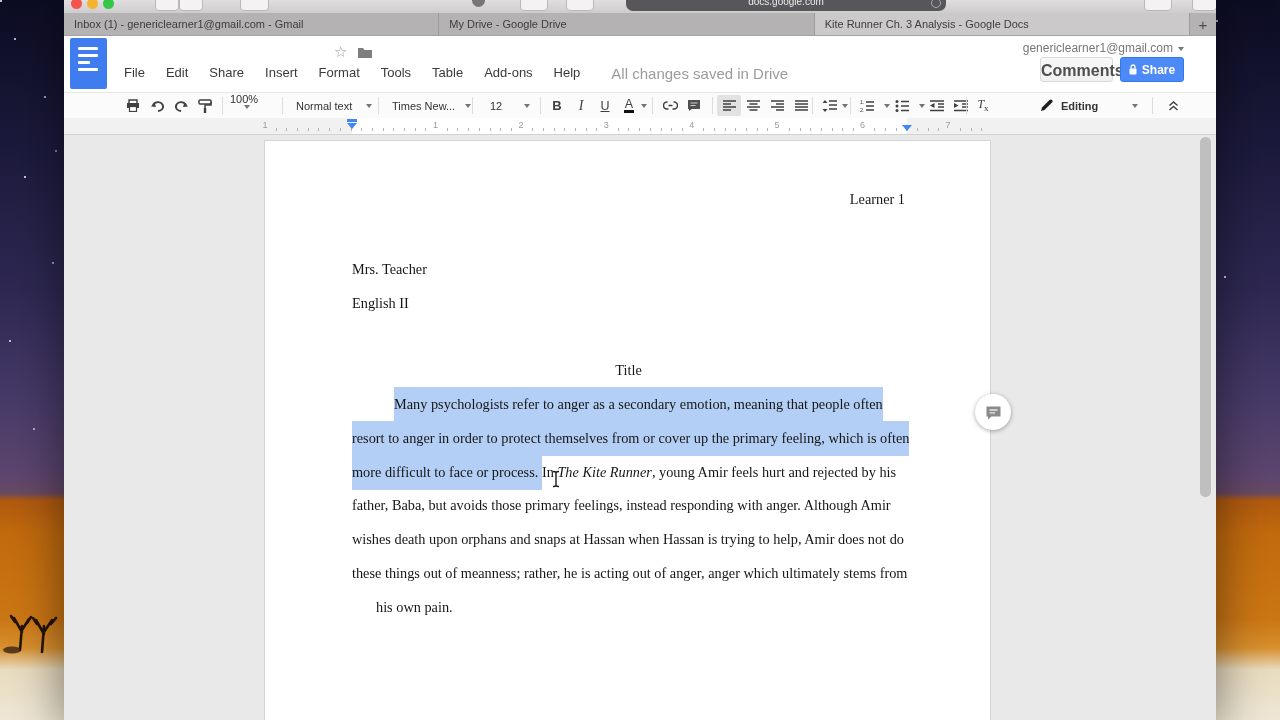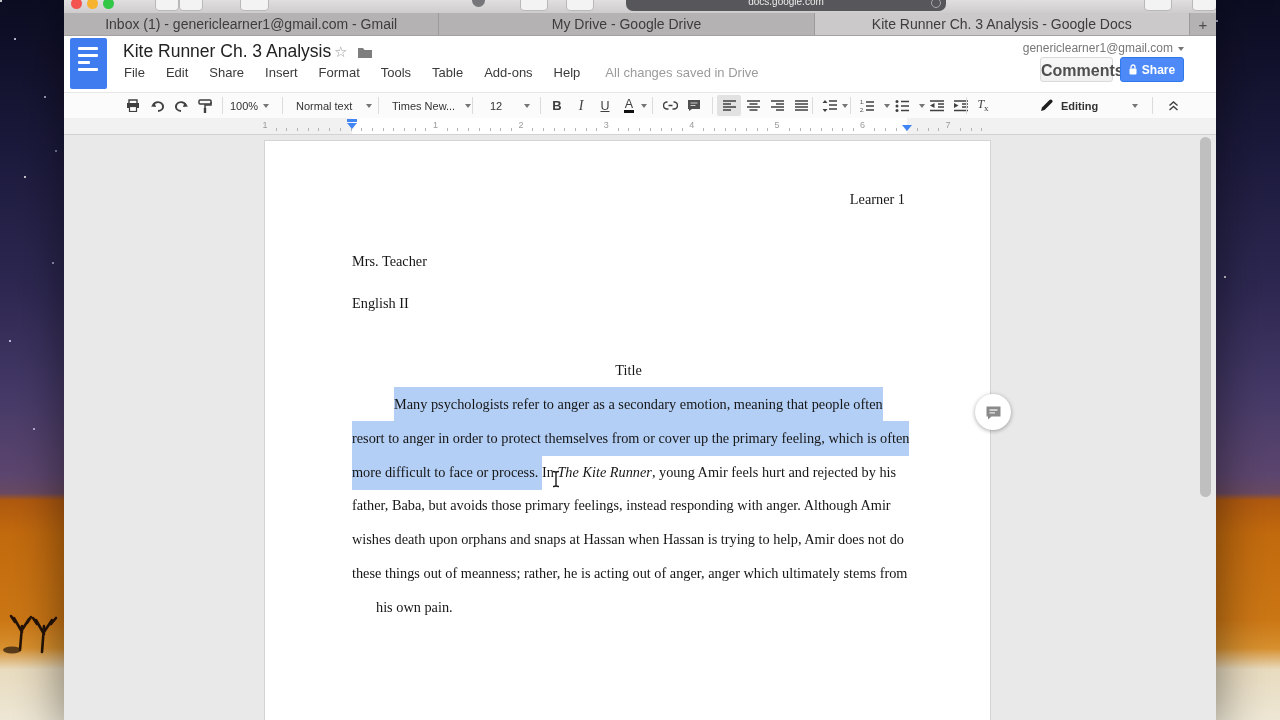--- a/index.html
+++ b/index.html
@@ -31,38 +31,38 @@
     border:1px solid #b9b7b8;border-radius:4px;}
   .url-pill{position:absolute;top:-6px;left:562px;width:320px;height:17px;background:#57575b;
     border-radius:7px;color:#ededed;font-size:10px;text-align:center;line-height:15px;}
   .reload{position:absolute;right:5px;top:4px;width:8px;height:8px;border:1px solid #a7a7ab;border-radius:50%;}
   .shield{position:absolute;top:-6px;left:408px;width:13px;height:13px;border-radius:50%;background:#77777b;}
 
   
   .tabbar{position:absolute;top:13px;left:0;right:0;height:22px;background:#b4b2b3;
     display:flex;border-bottom:1px solid #a3a1a2;}
   .tab-strip{display:flex;flex:1;min-width:0;}
-  .tab{flex:1;min-width:0;display:flex;align-items:center;justify-content:center;
-    border-right:1px solid #9c9a9b;font-size:14px;color:#3d3d3d;}
+  .tab{flex:1;min-width:0;display:flex;align-items:center;justify-content:flex-start;
+    border-right:1px solid #9c9a9b;font-size:11px;color:#3d3d3d;}
   .tab.active{background:#cbc9ca;}
   .tab-label{white-space:nowrap;overflow:hidden;text-overflow:ellipsis;padding:0 10px;}
   .newtab{width:26px;display:flex;align-items:center;justify-content:center;
     font-size:15px;color:#4c4c4c;}
 
   
   .docs-header{position:absolute;top:36px;left:0;right:0;height:56px;background:#fff;}
   .docs-icon{position:absolute;left:6px;top:2px;width:37px;height:51px;background:#3e7cf0;
     border-radius:2px;padding:9px 0 0 8px;box-sizing:border-box;}
   .docs-icon i{display:block;height:3px;background:#fff;margin-bottom:4px;border-radius:1px;}
   .doc-title{position:absolute;left:59px;top:5px;font-size:17.5px;color:#222;white-space:nowrap;}
   .star{position:absolute;left:270px;top:7px;font-size:15px;color:#9b9b9b;line-height:18px;}
   .folder{position:absolute;left:293px;top:10px;}
   .menubar{position:absolute;left:60px;top:29px;display:flex;font-size:13px;color:#3a3a3a;}
   .menu-item{margin-right:21px;cursor:default;}
-  .saved-status{font-size:13px;color:#9b9b9b;margin-left:4px;}
+  .saved-status{font-size:15px;color:#9b9b9b;margin-left:10px;}
   .email{position:absolute;right:32px;top:5px;font-size:12px;color:#777;}
   .caret{display:inline-block;width:0;height:0;border-left:3.5px solid transparent;
     border-right:3.5px solid transparent;border-top:4px solid #757575;vertical-align:middle;margin-left:5px;}
   .btn-comments{position:absolute;left:976px;top:21px;width:73px;height:25px;
     background:linear-gradient(#f8f8f8,#f0f0f0);border:1px solid #dadada;border-radius:3px;
     font-size:16px;font-weight:bold;color:#4f4f4f;text-align:center;line-height:25px;box-sizing:border-box;}
   .btn-share{position:absolute;left:1056px;top:21px;width:64px;height:25px;background:#4d8af8;
     border:1px solid #3079ed;border-radius:3px;color:#fff;font-size:12px;font-weight:bold;
     display:flex;align-items:center;justify-content:center;gap:5px;box-sizing:border-box;}
 
@@ -159,21 +159,20 @@
     <div class="newtab">+</div>
   </div>
 
   <div class="docs-header">
     <div class="docs-icon">
       <i style="width:20px"></i>
         <i style="width:20px"></i>
         <i style="width:12px"></i>
         <i style="width:20px"></i>
     </div>
-    <div class="doc-title">Kite Runner Ch. 3 Analysis</div>
     <div class="star">☆</div>
     <svg class="folder" width="16" height="13" viewBox="0 0 16 13">
       <path d="M1 2 h5 l1.5 2 H15 v8 H1 z" fill="#7e7e7e"></path>
     </svg>
     <div class="menubar">
 
     <span class="menu-item">File</span>
         <span class="menu-item">Edit</span>
         <span class="menu-item">Share</span>
         <span class="menu-item">Insert</span>
@@ -220,21 +219,21 @@
       </span>
       <span class="tbtn">
         <svg width="14" height="14" viewBox="0 0 14 14">
             <rect x="1" y="1" width="12" height="4" rx="1" fill="none" stroke="#404040" stroke-width="1.5"></rect>
             <path d="M13 3 v3 H7 v3" stroke="#404040" stroke-width="1.5" fill="none"></path>
             <rect x="5.8" y="9" width="2.4" height="5" fill="#404040"></rect>
           </svg>
       </span>
     </div>
     <span class="tsep" style="left:158px;"></span>
-    <div class="tgroup" style="left:166px;">
+    <div class="tgroup" style="left:166px;flex-direction:column;">
       <span class="tlabel">100%</span>
         <span class="caret"></span>
     </div>
     <span class="tsep" style="left:218px;"></span>
     <div class="tgroup" style="left:232px;">
       <span class="tlabel">Normal text</span>
         <span class="caret" style="margin-left:14px;"></span>
     </div>
     <span class="tsep" style="left:314px;"></span>
     <div class="tgroup" style="left:328px;">
@@ -459,21 +458,21 @@
     <div class="page">
         <div class="doc-line" style="top: 449.8px; margin-left: 24px;"><span class="">his own pain.</span></div>
         <div class="doc-line" style="top: 382.2px;"><span class="">wishes death upon orphans and snaps at Hassan when Hassan is trying to help, Amir does not do</span></div>
         <div class="doc-line" style="top: 416px;"><span class="">these things out of meanness; rather, he is acting out of anger, anger which ultimately stems from</span></div>
         <div class="doc-line" style="top: 314.6px;"><span class="hl ">more difficult to face or process. </span><span class="">In </span><span class="it">The Kite Runner</span><span class="">, young Amir feels hurt and rejected by his</span></div>
         <div class="doc-line" style="top: 348.4px;"><span class="">father, Baba, but avoids those primary feelings, instead responding with anger. Although Amir</span></div>
         <div class="doc-line" style="top: 280.8px;"><span class="hl ">resort to anger in order to protect themselves from or cover up the primary feeling, which is often</span></div>
         <div class="doc-line indent" style="top: 247px;"><span class="hl ">Many psychologists refer to anger as a secondary emotion, meaning that people often</span></div>
         <div class="doc-line a-center" style="top: 213px;"><span class="">Title</span></div>
         <div class="doc-line" style="top: 146px;"><span class="">English II</span></div>
-        <div class="doc-line" style="top: 104px;"><span class="">Mrs. Teacher</span></div>
+        <div class="doc-line" style="top: 112px;"><span class="">Mrs. Teacher</span></div>
         <div class="doc-line a-right" style="top: 35px;"><span class="">Learner 1</span></div>
 
       <svg class="ibeam" width="12" height="18" viewBox="0 0 12 18">
         <g stroke="#1a1a1a" stroke-width="1.4" fill="none">
           <path d="M3 1.5 C4.5 1.5 5 2 6 2 C7 2 7.5 1.5 9 1.5 M3 16.5 C4.5 16.5 5 16 6 16 C7 16 7.5 16.5 9 16.5 M6 2 V16"></path>
         </g>
       </svg>
       <div class="comment-fab">
         <svg width="17" height="15" viewBox="0 0 17 15">
           <path d="M1.5 1.5 h14 v10 H6.5 L3 14.5 V11.5 H1.5 z" fill="#8a8a8a"></path>

